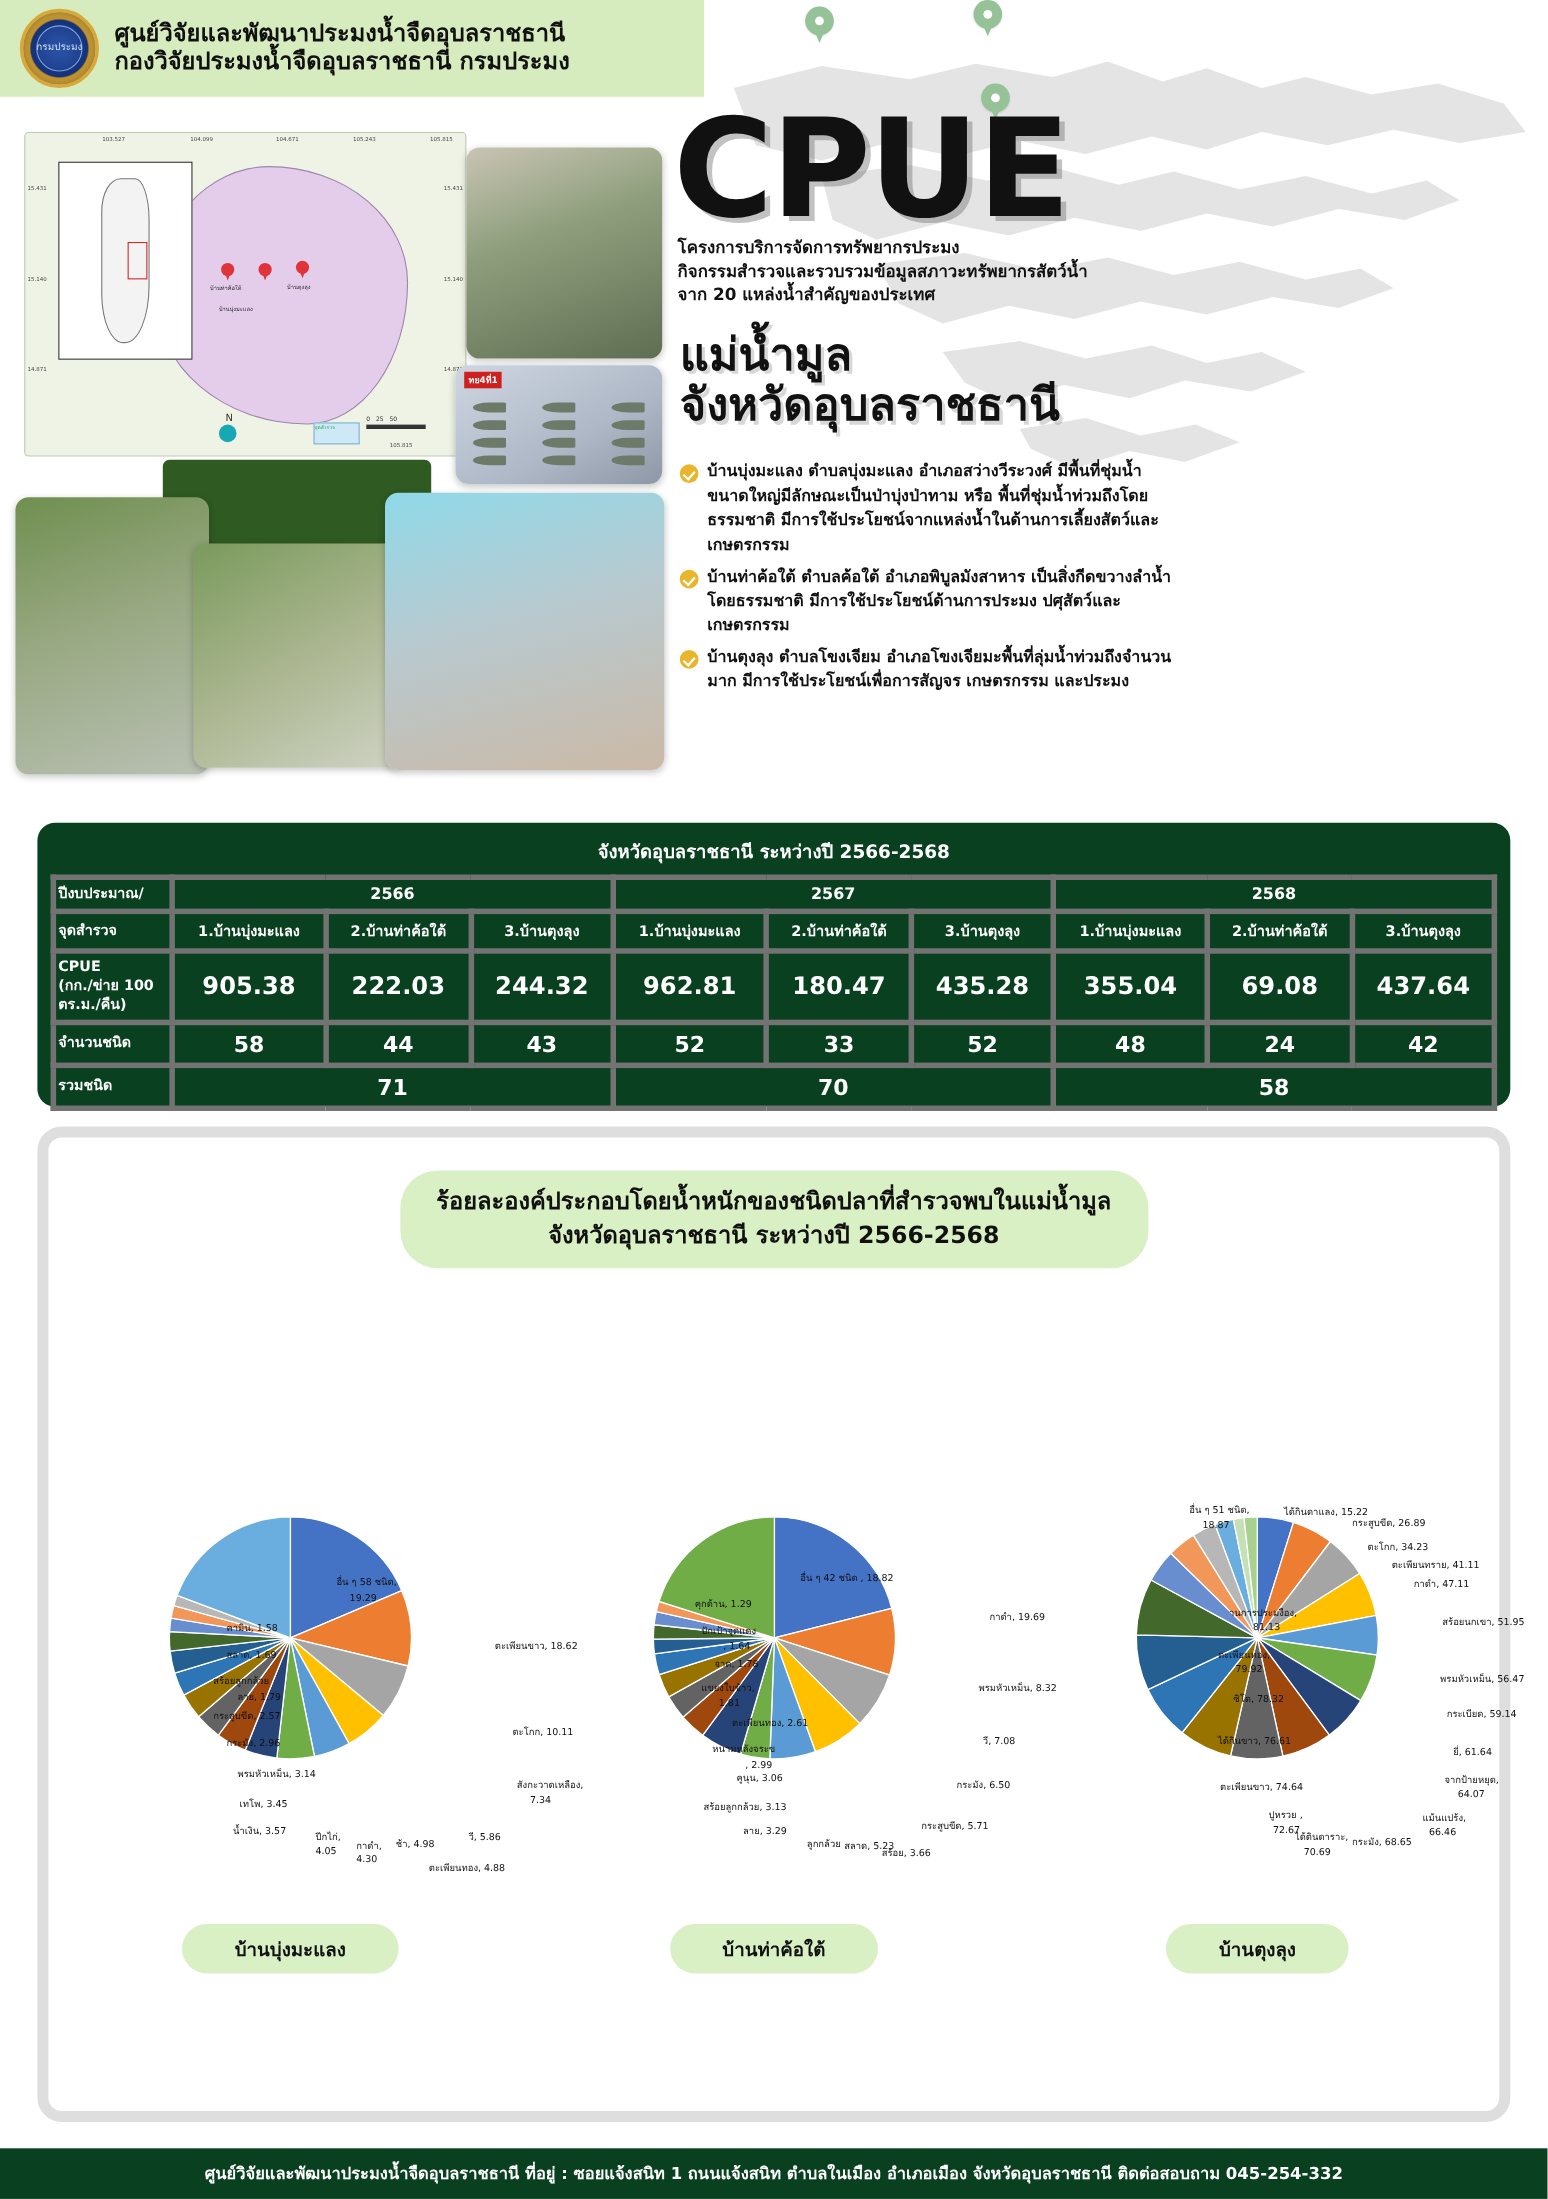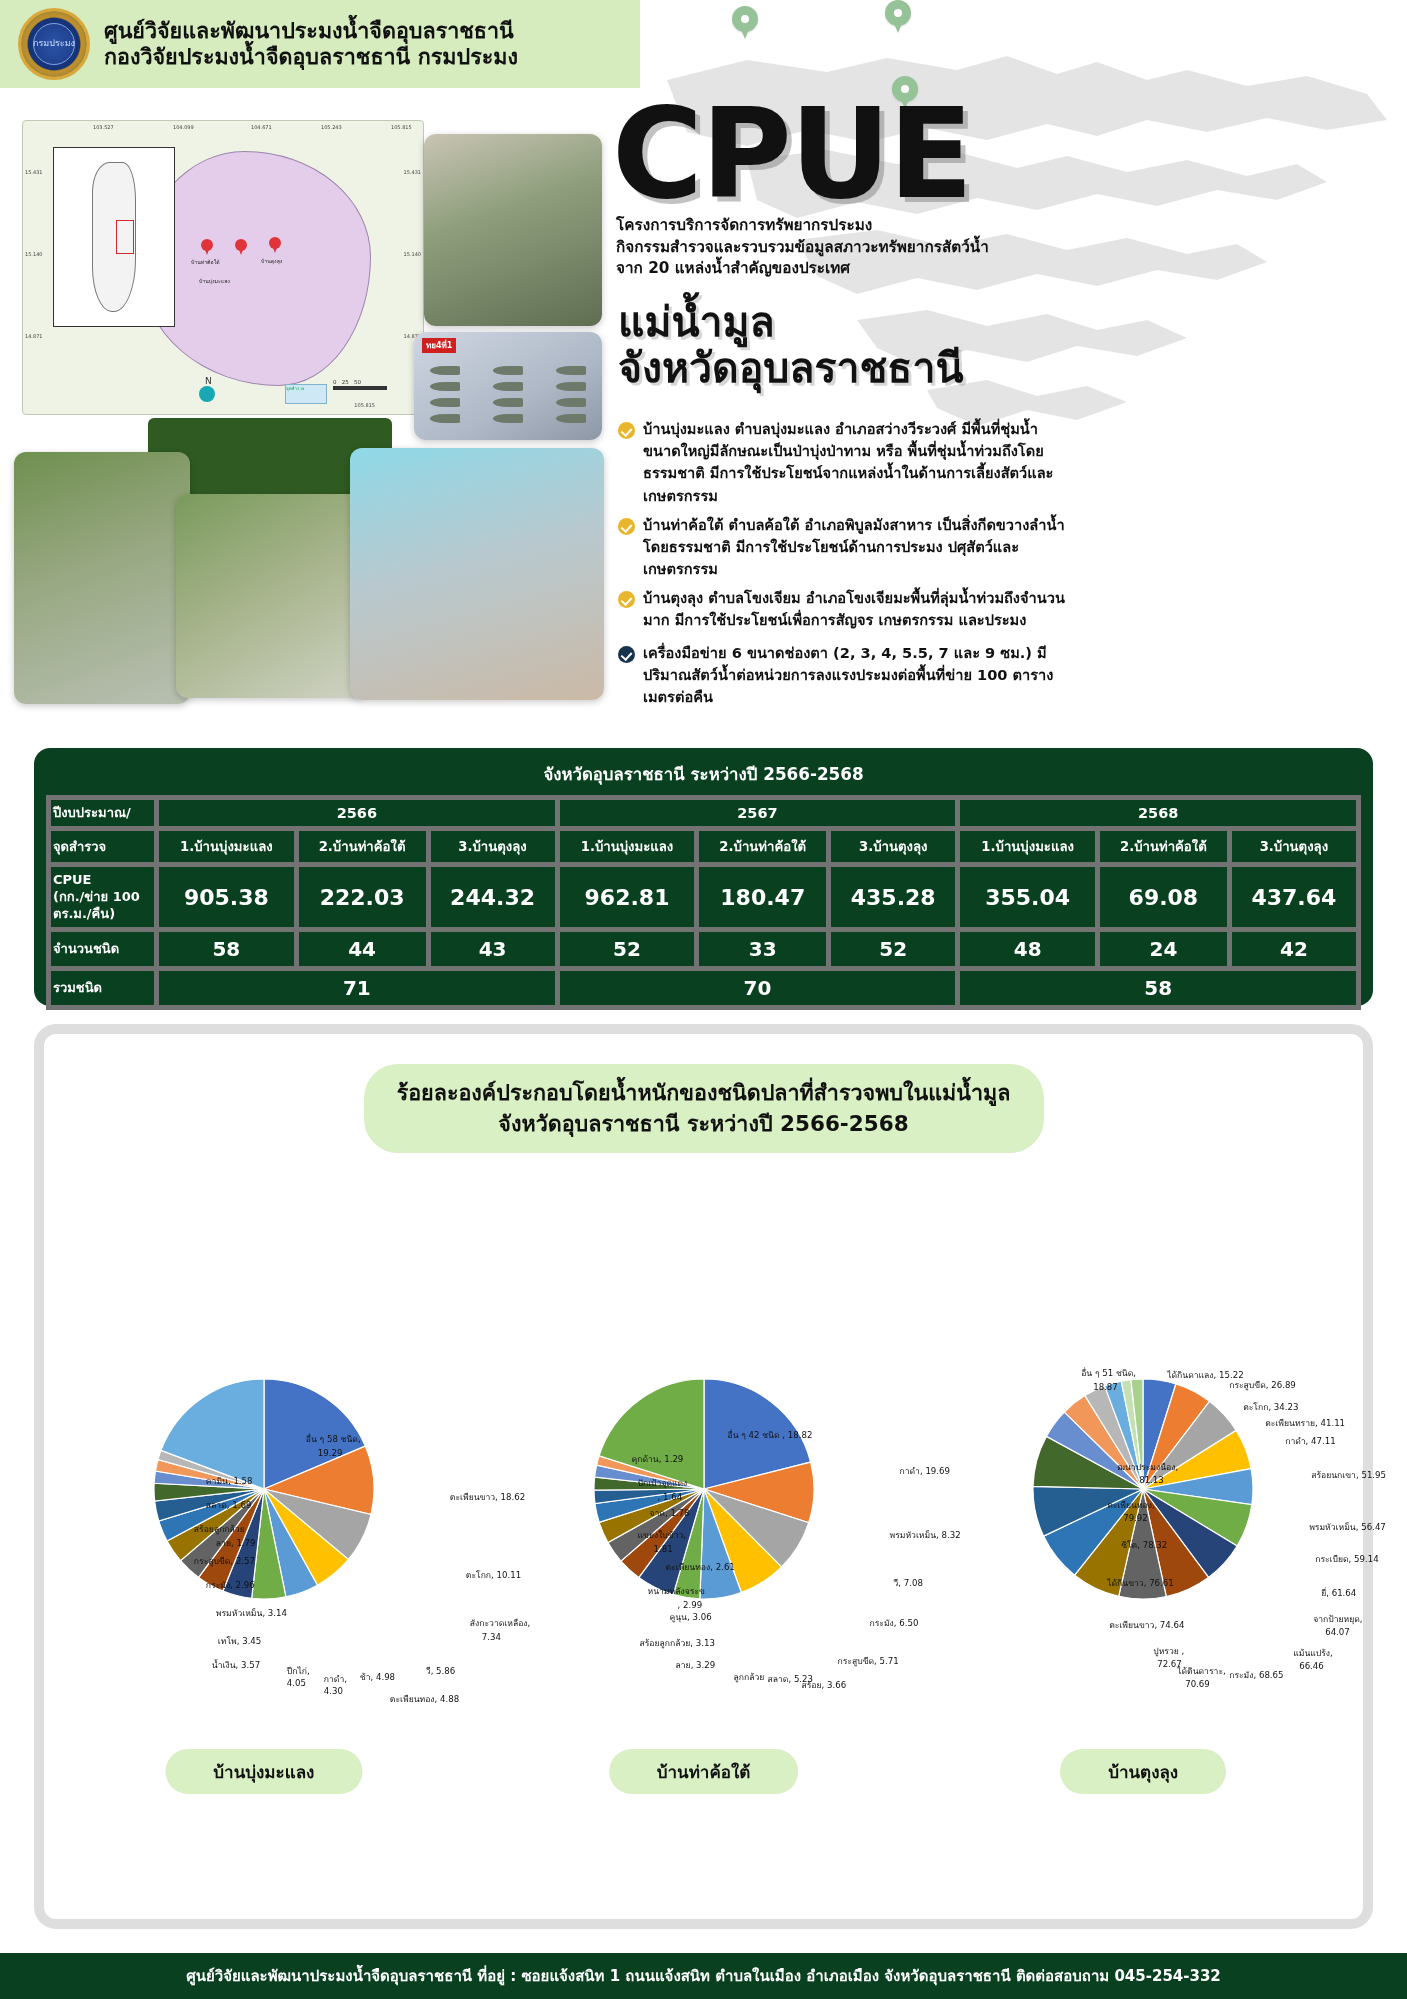--- a/index.html
+++ b/index.html
@@ -317,24 +317,20 @@
     <div class="chk"></div>
     <div class="txt">บ้านบุ่งมะแลง ตำบลบุ่งมะแลง อำเภอสว่างวีระวงศ์  มีพื้นที่ชุ่มน้ำขนาดใหญ่มีลักษณะเป็นป่าบุ่งป่าทาม หรือ พื้นที่ชุ่มน้ำท่วมถึงโดยธรรมชาติ มีการใช้ประโยชน์จากแหล่งน้ำในด้านการเลี้ยงสัตว์และเกษตรกรรม</div>
   </div>
   <div class="bullet">
     <div class="chk"></div>
     <div class="txt">บ้านท่าค้อใต้ ตำบลค้อใต้ อำเภอพิบูลมังสาหาร เป็นสิ่งกีดขวางลำน้ำโดยธรรมชาติ มีการใช้ประโยชน์ด้านการประมง ปศุสัตว์และเกษตรกรรม</div>
   </div>
   <div class="bullet">
     <div class="chk"></div>
     <div class="txt">บ้านตุงลุง ตำบลโขงเจียม อำเภอโขงเจียมะพื้นที่ลุ่มน้ำท่วมถึงจำนวนมาก มีการใช้ประโยชน์เพื่อการสัญจร เกษตรกรรม และประมง</div>
-  </div>
-  <div class="bullet dark" style="margin-top:10px;">
-    <div class="chk"></div>
-    <div class="txt">เครื่องมือข่าย 6 ขนาดช่องตา (2, 3, 4, 5.5, 7 และ 9 ซม.) มีปริมาณสัตว์น้ำต่อหน่วยการลงแรงประมงต่อพื้นที่ข่าย 100 ตารางเมตรต่อคืน</div>
   </div>
 </div>
 
 <div class="tablepanel">
   <div class="tbl-title">
     <div>จังหวัดอุบลราชธานี ระหว่างปี 2566-2568</div>
   </div>
   <table class="data">
     <tbody>
         <tr>
@@ -536,21 +532,21 @@
           <div class="pielabel in" style="left: calc(50% + 86px); top: 486px;">กระมัง, 68.65</div>
           <div class="pielabel in" style="left: calc(50% + 34px); top: 482px;">ได้ตินดาราะ,</div>
           <div class="pielabel in" style="left: calc(50% + 42px); top: 495px;">70.69</div>
           <div class="pielabel in" style="left: calc(50% + 10px); top: 462px;">ปูหรวย ,</div>
           <div class="pielabel in" style="left: calc(50% + 14px); top: 475px;">72.67</div>
           <div class="pielabel in" style="left: calc(50% - 34px); top: 436px;">ตะเพียนขาว, 74.64</div>
           <div class="pielabel in" style="left: calc(50% - 36px); top: 394px;">ได้กินขาว, 76.61</div>
           <div class="pielabel in" style="left: calc(50% - 22px); top: 356px;">ซิโต, 78.32</div>
           <div class="pielabel in" style="left: calc(50% - 36px); top: 316px;">ตะเพียนทอง,</div>
           <div class="pielabel in" style="left: calc(50% - 20px); top: 329px;">79.92</div>
-          <div class="pielabel in" style="left: calc(50% - 26px); top: 278px;">ฒนาประมงนือง,</div>
+          <div class="pielabel in" style="left: calc(50% - 26px); top: 278px;">านการประมงือง,</div>
           <div class="pielabel in" style="left: calc(50% - 4px); top: 291px;">81.13</div>
           <div class="pielabel" style="left: calc(50% + 24px); top: 186px;">ได้กินดาแลง, 15.22</div>
           <div class="pielabel" style="left: calc(50% - 62px); top: 184px;">อื่น ๆ 51 ชนิด,</div>
           <div class="pielabel" style="left: calc(50% - 50px); top: 198px;">18.87</div>
         </div>
       <div class="sitepill">บ้านตุงลุง</div>
     </div>
   </div>
 </div>
 

